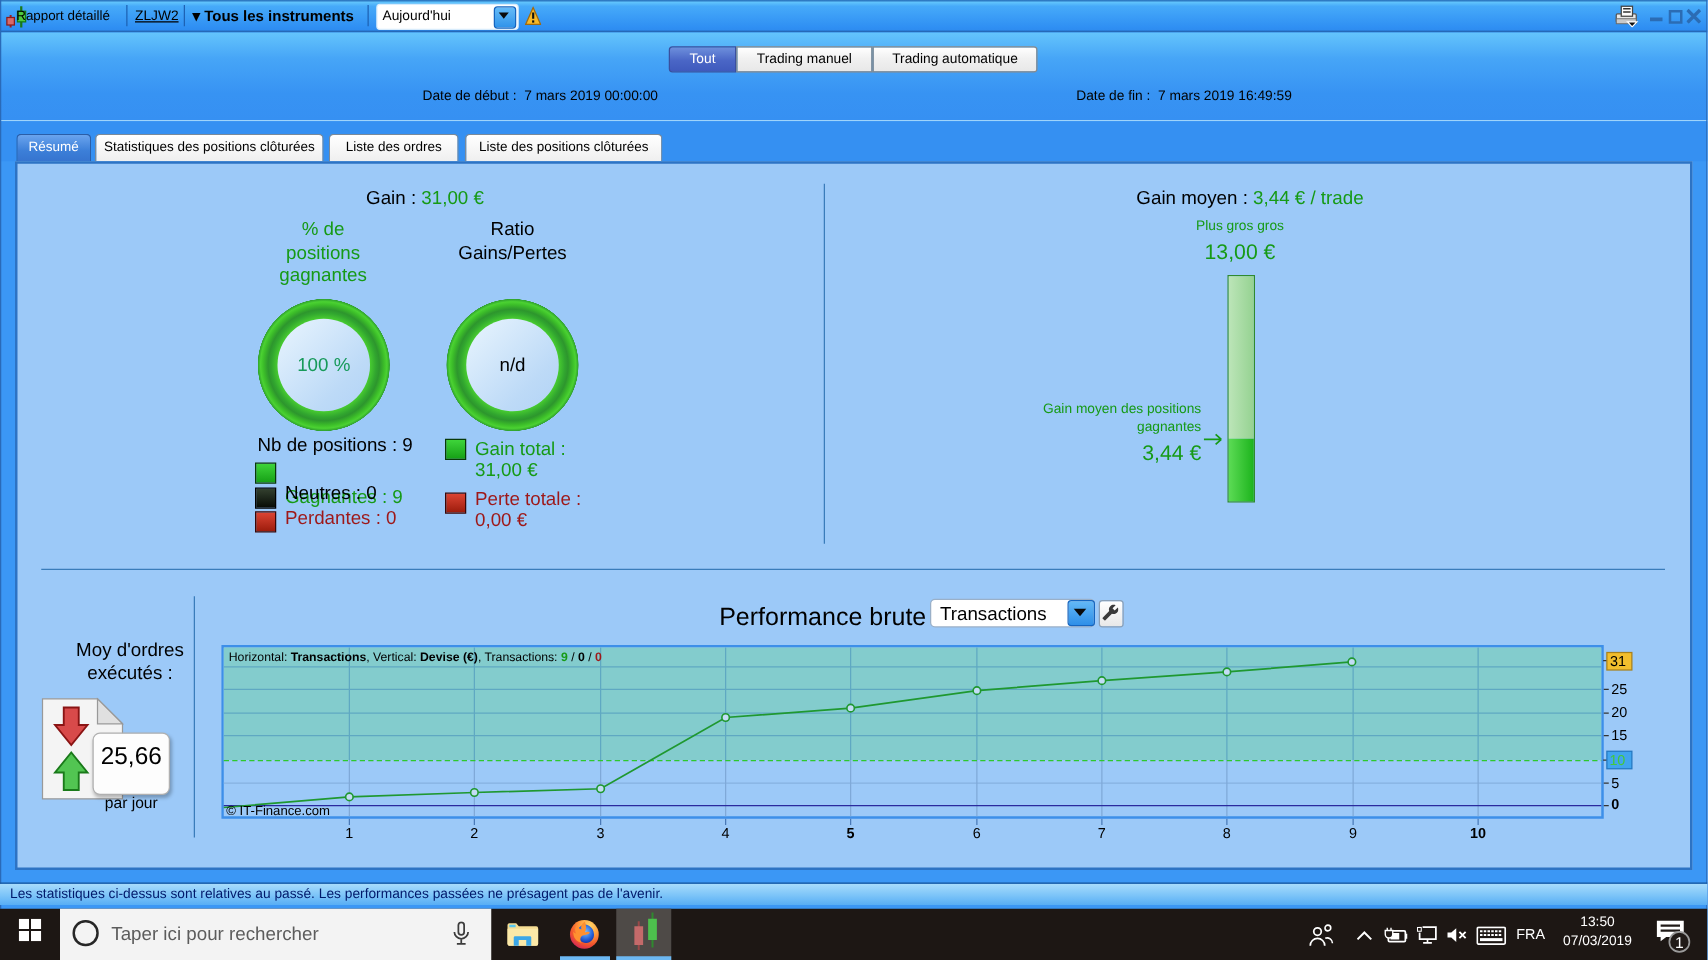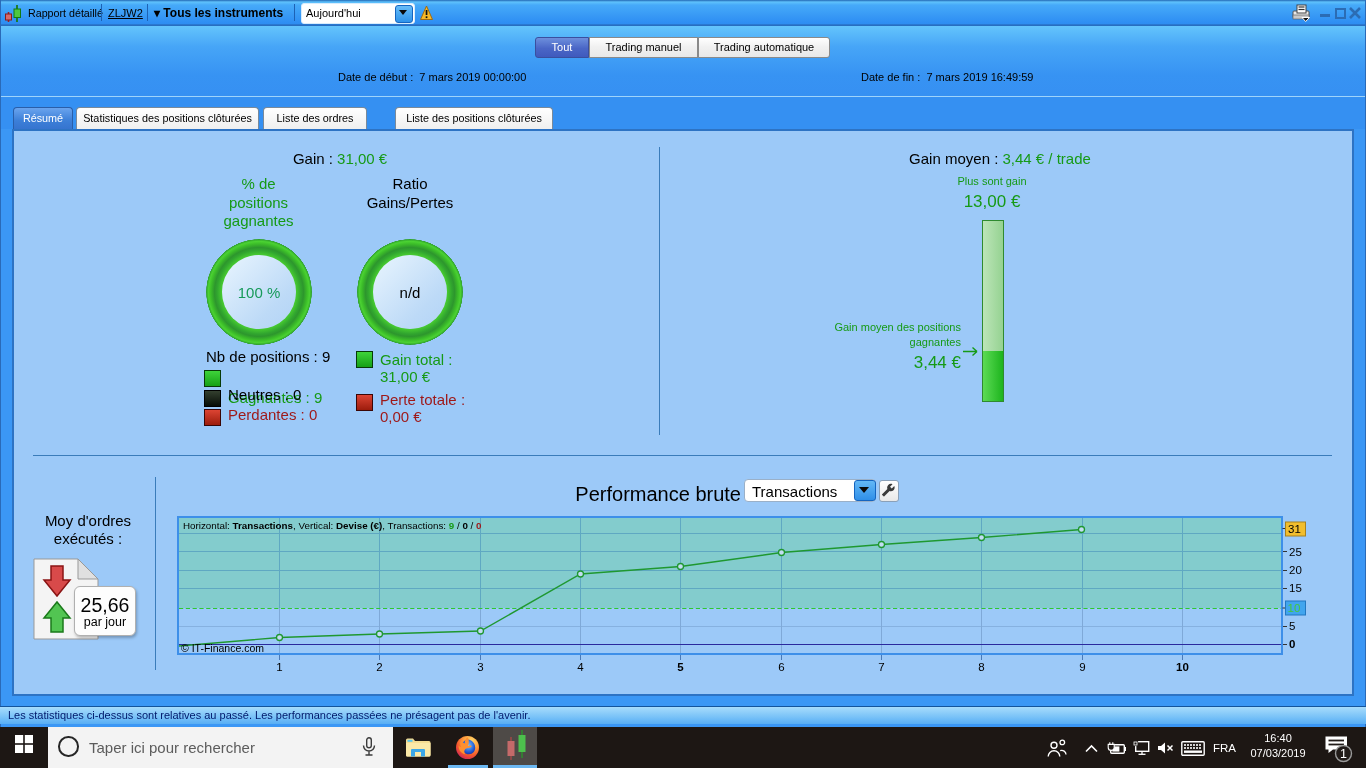--- a/index.html
+++ b/index.html
@@ -38,21 +38,21 @@
 </head>
 <body>
 
 <div class="abs titlebar"></div>
 <svg class="abs" style="left:4px;top:4px;" width="20" height="19" viewBox="0 0 20 19">
   <line x1="4.5" y1="8" x2="4.5" y2="18" stroke="#a02020" stroke-width="1.6"></line>
   <rect x="1.5" y="10" width="6" height="6" fill="#d86a6a" stroke="#8a1a1a"></rect>
   <line x1="13" y1="1" x2="13" y2="18" stroke="#1a7a1a" stroke-width="1.8"></line>
   <rect x="10" y="5" width="6.5" height="8.5" fill="#4ec93e" stroke="#127a12"></rect>
 </svg>
-<div class="abs tbtxt" style="left:28px;font-size:10.7px;">Rapport détaillé</div>
+<div class="abs tbtxt" style="left:13px;font-size:10.7px;">Rapport détaillé</div>
 <div class="abs tbsep" style="left:101px;"></div>
 <div class="abs tbtxt" style="left:108px;text-decoration:underline;">ZLJW2</div>
 <div class="abs tbsep" style="left:147px;"></div>
 <div class="abs tbtxt" style="left:154px;font-weight:bold;font-size:12px;">▾ Tous les instruments</div>
 <div class="abs tbsep" style="left:294px;"></div>
 <div class="abs" style="left:301px;top:3px;width:112px;height:19px;background:#fff;border:1px solid #d8ecfc;border-radius:3px;"></div>
 <div class="abs" style="left:306px;top:7px;font-size:11px;">Aujourd'hui</div>
 <div class="abs" style="left:395px;top:4.5px;width:16px;height:16px;border-radius:3px;border:1px solid #1565c0;background:linear-gradient(#66bcf8,#2f93ea);"></div>
 <div class="abs" style="left:399px;top:10px;width:0;height:0;border:4px solid transparent;border-top:5px solid #0a0a0a;"></div>
 <svg class="abs" style="left:420px;top:5px;" width="13" height="16" viewBox="0 0 13 16">
@@ -80,21 +80,21 @@
 <div class="abs tabstrip"></div>
 <div class="abs seg segact" style="left:535px;width:52px;border-radius:3px 0 0 3px;">Tout</div>
 <div class="abs seg" style="left:589px;width:107px;">Trading manuel</div>
 <div class="abs seg" style="left:698px;width:130px;border-radius:0 3px 3px 0;">Trading automatique</div>
 <div class="abs date" style="left:338px;">Date de début :&nbsp; 7 mars 2019 00:00:00</div>
 <div class="abs date" style="left:861px;">Date de fin :&nbsp; 7 mars 2019 16:49:59</div>
 
 <div class="abs tab tabact" style="left:13px;width:58px;">Résumé</div>
 <div class="abs tab" style="left:76px;width:181px;">Statistiques des positions clôturées</div>
 <div class="abs tab" style="left:263px;width:102px;">Liste des ordres</div>
-<div class="abs tab" style="left:372px;width:156px;margin-left:23px;">Liste des positions clôturées</div>
+<div class="abs tab" style="left:372px;width:156px;">Liste des positions clôturées</div>
 
 <div class="abs panel"></div>
 <div class="abs vsep" style="left:659px;top:147px;height:288px;"></div>
 <div class="abs hsep" style="left:33px;top:455px;width:1299px;"></div>
 <div class="abs vsep" style="left:155px;top:477px;height:193px;"></div>
 
 <div class="abs lbl14" style="left:180px;top:150px;width:320px;text-align:center;">Gain : <span class="green">31,00 €</span></div>
 <div class="abs green" style="left:198px;top:175px;width:121px;text-align:center;font-size:15px;line-height:18.7px;">% de<br>positions<br>gagnantes</div>
 <div class="abs" style="left:350px;top:175px;width:120px;text-align:center;font-size:15px;line-height:18.7px;">Ratio<br>Gains/Pertes</div>
 <div class="abs donut" style="left:206px;top:239px;"></div>
@@ -109,21 +109,21 @@
 <div class="abs sq" style="left:204px;top:390px;background:linear-gradient(#33402f,#070c06);border-color:#000;"></div>
 <div class="abs lbl14" style="left:228px;top:386px;">Neutres : 0</div>
 <div class="abs sq" style="left:204px;top:408.5px;background:linear-gradient(#dc4433,#9c1c0c);border-color:#3a0606;"></div>
 <div class="abs lbl14 dred" style="left:228px;top:405.5px;">Perdantes : 0</div>
 <div class="abs sq" style="left:356px;top:351px;background:linear-gradient(#3ed43a,#16a016);"></div>
 <div class="abs lbl14 green" style="left:380px;top:351px;">Gain total :<br>31,00 €</div>
 <div class="abs sq" style="left:356px;top:393.5px;background:linear-gradient(#dc4433,#9c1c0c);border-color:#3a0606;"></div>
 <div class="abs lbl14 dred" style="left:380px;top:391px;">Perte totale :<br>0,00 €</div>
 
 <div class="abs lbl14" style="left:850px;top:150px;width:300px;text-align:center;">Gain moyen : <span class="green">3,44 € / trade</span></div>
-<div class="abs green" style="left:922px;top:175px;width:140px;text-align:center;font-size:11px;">Plus sont gain</div>
+<div class="abs green" style="left:922px;top:175px;width:140px;text-align:center;font-size:11px;">Plus gros gros</div>
 <div class="abs green" style="left:922px;top:192px;width:140px;text-align:center;font-size:17px;">13,00 €</div>
 <div class="abs" style="left:982px;top:220px;width:20px;height:180px;border:1px solid #2f8a2f;">
   <div style="width:100%;height:130px;background:linear-gradient(90deg,#bce5b8,#95d291);"></div>
   <div style="width:100%;height:50px;background:linear-gradient(90deg,#5cdb55,#1db41d);"></div>
 </div>
 <div class="abs green" style="left:760px;top:320px;width:201px;text-align:right;font-size:11px;line-height:14.5px;">Gain moyen des positions<br>gagnantes</div>
 <svg class="abs" style="left:963px;top:346px;" width="19" height="11" viewBox="0 0 19 11">
   <path d="M0 5.5 H14 M14 5.5 L9.5 1.5 M14 5.5 L9.5 9.5" stroke="#169a16" stroke-width="1.4" fill="none"></path>
 </svg>
 <div class="abs green" style="left:760px;top:353px;width:201px;text-align:right;font-size:17px;">3,44 €</div>
@@ -131,30 +131,30 @@
 <div class="abs" style="left:540px;top:483px;width:201px;text-align:right;font-size:20px;">Performance brute</div>
 <div class="abs" style="left:744px;top:479px;width:130px;height:21px;background:#fff;border:1px solid #9ab0c8;border-radius:4px;"></div>
 <div class="abs" style="left:752px;top:483px;font-size:15px;">Transactions</div>
 <div class="abs" style="left:854px;top:480px;width:20px;height:19px;border-radius:3px;border:1px solid #1565c0;background:linear-gradient(#63b8f6,#2f8fe8);"></div>
 <div class="abs" style="left:859px;top:487px;width:0;height:0;border:5px solid transparent;border-top:6px solid #0a0a0a;"></div>
 <div class="abs" style="left:879px;top:480px;width:18px;height:20px;background:linear-gradient(#ffffff,#e8e8e8);border:1px solid #8aa0b8;border-radius:3px;"></div>
 <svg class="abs" style="left:881px;top:483px;" width="14" height="14" viewBox="0 0 14 14">
   <path d="M22.7 19l-9.1-9.1c.9-2.3.4-5-1.5-6.9-2-2-5-2.4-7.4-1.3L9 6 6 9 1.6 4.7C.4 7.1.9 10.1 2.9 12.1c1.9 1.9 4.6 2.4 6.9 1.5l9.1 9.1c.4.4 1 .4 1.4 0l2.3-2.3c.5-.4.5-1.1.1-1.4z" fill="#3a3a3a" transform="translate(14.2,0.2) scale(-0.575,0.575)"></path>
 </svg>
 
-<div class="abs" style="left:28px;top:512px;width:120px;text-align:center;font-size:15px;line-height:17.5px;">Moy d'ordres<br>exécutés :</div>
+<div class="abs" style="left:44px;top:512px;width:120px;text-align:center;font-size:15px;line-height:17.5px;">Moy d'ordres<br>exécutés :</div>
 <svg class="abs" style="left:33px;top:558px;" width="66" height="82" viewBox="0 0 66 82">
   <path d="M1 1 L45 1 L65 21 L65 81 L1 81 Z" fill="#f4f4f4" stroke="#999" stroke-width="1"></path>
   <path d="M45 1 L45 21 L65 21 Z" fill="#e0e0e0" stroke="#999" stroke-width="1"></path>
   <path d="M18 8 h12 v14 h7 l-13 16 l-13 -16 h7 z" fill="#d84a4a" stroke="#8a1414" stroke-width="1.5"></path>
   <path d="M18 74 h12 v-14 h7 l-13 -16 l-13 16 h7 z" fill="#52c552" stroke="#1a7a1a" stroke-width="1.5"></path>
 </svg>
 <div class="abs" style="left:74px;top:586px;width:60px;height:48px;background:#fdfdfd;border:1px solid #b0b0b0;border-radius:6px;box-shadow:1px 2px 3px rgba(0,0,0,0.25);"></div>
 <div class="abs" style="left:74px;top:594px;width:62px;text-align:center;font-size:19.5px;">25,66</div>
-<div class="abs" style="left:74px;top:615px;width:62px;text-align:center;font-size:12.5px;">par jour</div>
+<div class="abs" style="left:74px;top:635px;width:62px;text-align:center;font-size:12.5px;">par jour</div>
 
 <svg class="abs" style="left:177px;top:516px;" width="1133" height="160" viewBox="0 0 1133 160">
   <rect x="1" y="1" width="1104" height="137" fill="none" stroke="#3d8fe9" stroke-width="2"></rect>
   <rect x="2" y="2" width="1102" height="90" fill="#83cccd"></rect>
   <g stroke="#5fa8c2" stroke-width="1">
     <line x1="2" y1="17.5" x2="1104" y2="17.5"></line>
     <line x1="2" y1="35.5" x2="1104" y2="35.5"></line>
     <line x1="2" y1="54.5" x2="1104" y2="54.5"></line>
     <line x1="2" y1="72.5" x2="1104" y2="72.5"></line>
   </g>
@@ -335,21 +335,21 @@
       <rect x="18" y="3.2" width="2" height="1.6"></rect>
     <rect x="3" y="6.2" width="2" height="1.6"></rect>
       <rect x="6" y="6.2" width="2" height="1.6"></rect>
     <rect x="9" y="6.2" width="2" height="1.6"></rect>
       <rect x="12" y="6.2" width="2" height="1.6"></rect>
     <rect x="15" y="6.2" width="2" height="1.6"></rect>
       <rect x="18" y="6.2" width="2" height="1.6"></rect>
   </g>
 </svg>
 <div class="abs witext" style="left:1213px;top:742px;font-size:11.5px;">FRA</div>
-<div class="abs witext" style="left:1240px;top:732px;width:76px;text-align:center;font-size:11px;">16:40</div>
+<div class="abs witext" style="left:1240px;top:732px;width:76px;text-align:center;font-size:11px;">13:50</div>
 <div class="abs witext" style="left:1240px;top:747px;width:76px;text-align:center;font-size:11px;">07/03/2019</div>
 <svg class="abs" style="left:1324px;top:735px;" width="30" height="28" viewBox="0 0 30 28">
   <path d="M1.5 1.5 H23 V14.5 H9 L4.5 18 V14.5 H1.5 Z" fill="#fff"></path>
   <g stroke="#211b18" stroke-width="1.8">
     <line x1="4.5" y1="5.5" x2="20" y2="5.5"></line>
       <line x1="4.5" y1="9.5" x2="20" y2="9.5"></line>
   </g>
   <circle cx="19.5" cy="18.5" r="8" fill="#211b18" stroke="#9a9a9a" stroke-width="1.4"></circle>
   <text x="19.5" y="23" font-size="12.5" fill="#fff" text-anchor="middle" font-family="Liberation Sans">1</text>
 </svg>

